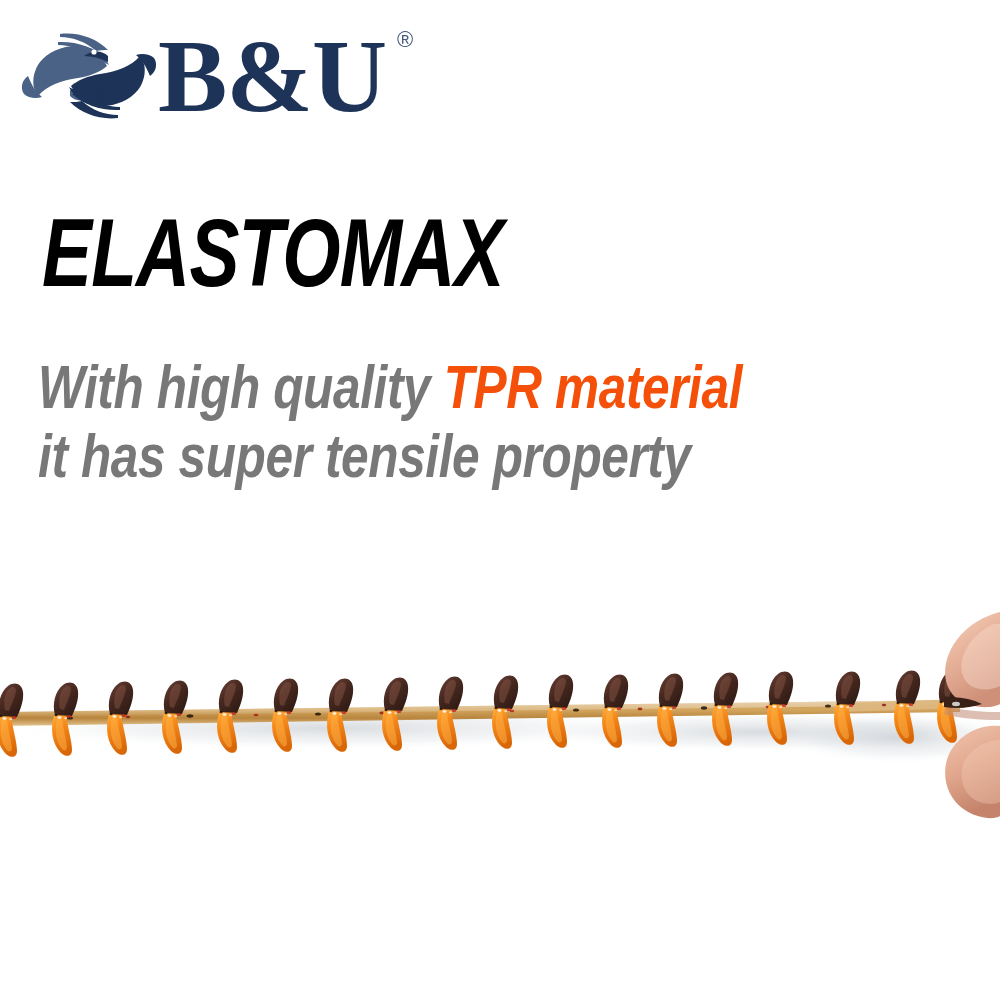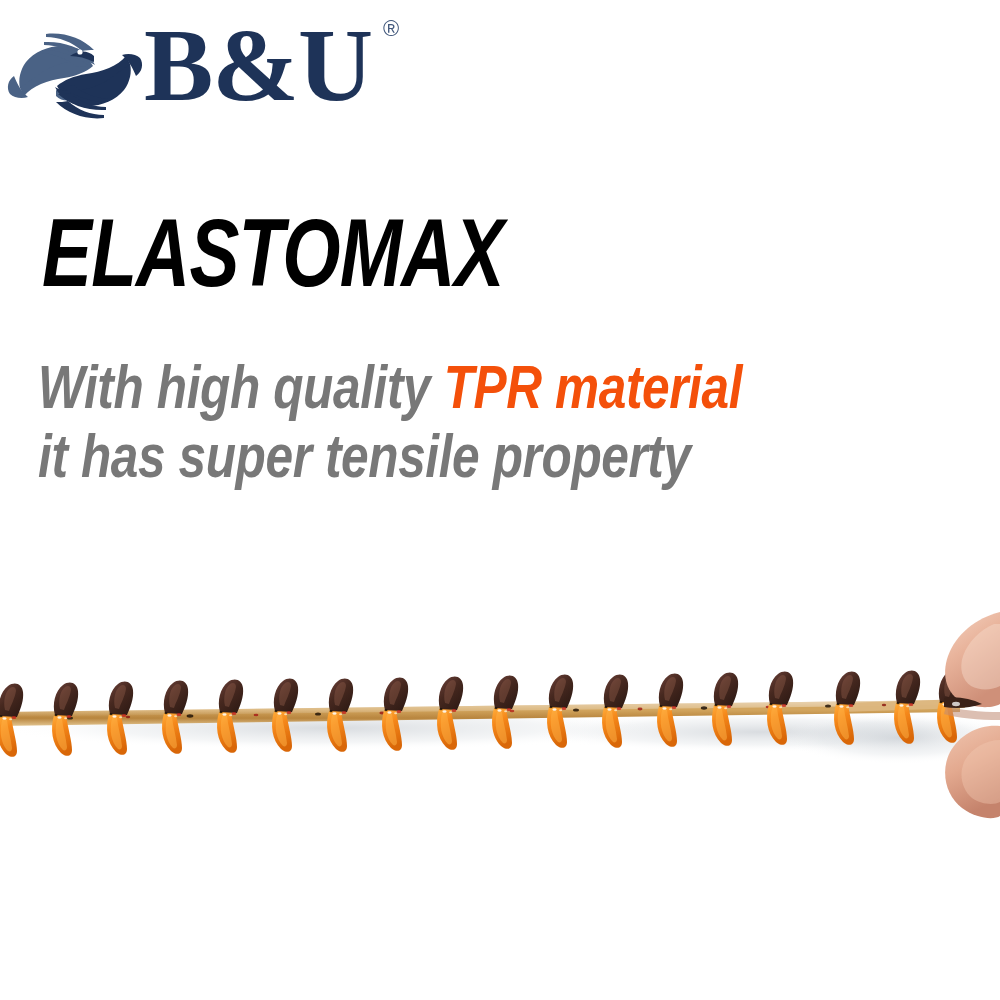--- a/index.html
+++ b/index.html
@@ -9,21 +9,21 @@
     background:#ffffff;
     font-family:"Liberation Sans", sans-serif;
     overflow:hidden;
     position:relative;
   }
 
   
   .page { position:relative; width:1000px; height:1000px; background:#fff; }
 
   
-  .brand { position:absolute; left:0; top:16px; display:flex; align-items:flex-start; }
+  .brand { position:absolute; left:14px; top:16px; display:flex; align-items:center; }
   .brand-logo { width:150px; height:120px; display:block; }
   .brand-wordmark {
     position:relative;
     margin-left:-6px;
     font-family:"Liberation Serif", serif;
     font-weight:700;
     font-size:104px;
     line-height:0.95;
     letter-spacing:-1px;
     color:#1e3358;

